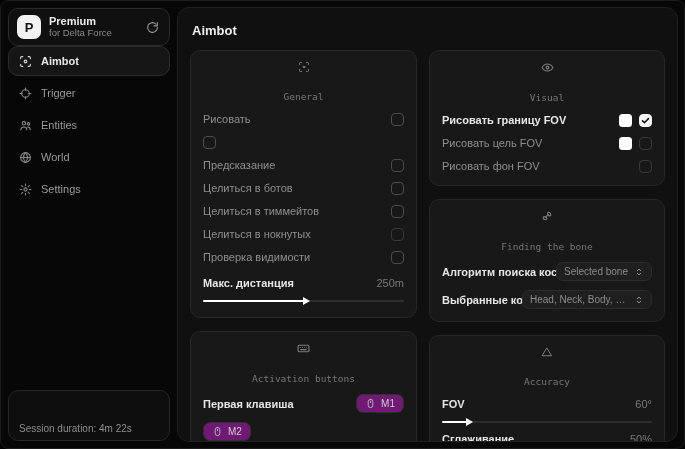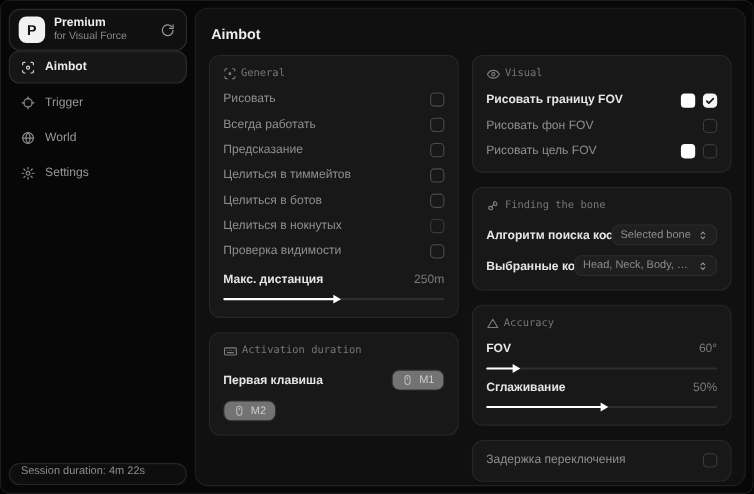--- a/index.html
+++ b/index.html
@@ -31,42 +31,43 @@
   .nav-item {
     display:flex; align-items:center; gap:9px; height:30px; padding:0 10px;
     border:1px solid transparent; border-radius:10px;
     color:#9a9a9a; font-size:11px; cursor:pointer;
   }
   .nav-item .ico { display:flex; color:#8a8a8a; }
   .nav-item.active { background:#161616; border-color:#2c2c2c; color:#e9e9e9; }
   .nav-item.active .ico { color:#d6d6d6; }
   .nav-item.active { font-weight:bold; }
   .session-card {
-    position:absolute; left:7px; right:7px; bottom:7px; height:20px;
+    position:absolute; left:7px; right:7px; bottom:7px; height:51px;
     background:#0e0e0e; border:1px solid #262626; border-radius:10px;
     display:flex; align-items:flex-end; padding:6px 10px;
     font-size:10px; color:#8d8d8d;
   }
   
   .main {
     flex:1; margin:6px 6px 6px 0; background:#101010;
     border:1px solid #202020; border-radius:12px;
     padding:12px; overflow:hidden;
   }
   .page-title { font-size:13px; font-weight:bold; color:#ededed; margin:3px 0 12px 2px; }
   .columns { display:flex; gap:12px; }
   .col { width:236px; display:flex; flex-direction:column; gap:13px; }
   .card {
     background:#181818; border:1px solid #272727; border-radius:10px;
     padding:10px 12px 12px 12px;
   }
   .card-header {
-    display:flex; gap:4px;
+    display:flex; align-items:center; gap:18px;
     font-family:"DejaVu Sans Mono", monospace; font-size:9.5px; color:#767676;
     margin-bottom:10px;
+    flex-direction:column;
   }
   .card-header .ico { display:flex; color:#7d7d7d; }
   .row { display:flex; align-items:center; margin-top:9px; min-height:14px; }
   .row:first-of-type { margin-top:0; }
   .lbl { flex:1; font-size:11px; color:#8f8f8f; white-space:nowrap; overflow:hidden; }
   .lbl.bright { color:#e6e6e6; font-weight:bold; }
   .val { font-size:11px; color:#7a7a7a; margin-left:8px; white-space:nowrap; }
   
   .checkbox {
     width:13px; height:13px; flex:none; border:1.5px solid #4c4c4c;
@@ -80,21 +81,21 @@
   .slider { position:relative; height:8px; margin-top:7px; cursor:pointer; }
   .slider .track { position:absolute; left:0; right:0; top:3px; height:2px; background:#2e2e2e; border-radius:2px; }
   .slider .fill { position:relative; height:2px; background:#fff; border-radius:2px; }
   .slider .fill::after {
     content:""; position:absolute; right:-6px; top:-3px;
     border-left:7px solid #fff; border-top:4px solid transparent; border-bottom:4px solid transparent;
   }
   
   .keybtn {
     display:flex; align-items:center; gap:5px;
-    background:#737373; border:1px solid #303030; border-radius:7px;
+    background:#701a75; border:1px solid #303030; border-radius:7px;
     padding:3px 8px; font-size:10px; color:#cfcfcf; cursor:pointer;
   }
   .keybtn .ico { display:flex; color:#bdbdbd; }
   
   .select {
     display:flex; align-items:center; gap:6px; max-width:130px;
     background:#1f1f1f; border:1px solid #2d2d2d; border-radius:7px;
     padding:3px 7px; font-size:10px; color:#8d8d8d; cursor:pointer; white-space:nowrap;
   }
   .select .sel-val { overflow:hidden; text-overflow:ellipsis; }
@@ -106,21 +107,21 @@
 
 <div class="window">
 
   <aside class="sidebar">
     <div class="premium-card">
       <div class="logo-box">
           <span>P</span>
         </div>
       <div class="premium-titles">
         <div class="premium-title">Premium</div>
-        <div class="premium-sub">for Visual Force</div>
+        <div class="premium-sub">for Delta Force</div>
       </div>
       <div class="refresh-btn">
         <svg width="13" height="13" viewBox="0 0 24 24" fill="none" stroke="currentColor" stroke-width="2" stroke-linecap="round">
             <path d="M21 12a9 9 0 1 1-2.64-6.36"></path>
             <path d="M21 3v6h-6"></path>
           </svg>
       </div>
     </div>
 
 
@@ -138,20 +139,31 @@
         <span>Aimbot</span>
       </div>
       <div class="nav-item">
         <span class="ico">
           <svg width="13" height="13" viewBox="0 0 24 24" fill="none" stroke="currentColor" stroke-width="2" stroke-linecap="round">
               <circle cx="12" cy="12" r="7"></circle>
               <path d="M12 2v4M12 18v4M2 12h4M18 12h4"></path>
             </svg>
         </span>
         <span>Trigger</span>
+      </div>
+      <div class="nav-item">
+        <span class="ico">
+          <svg width="13" height="13" viewBox="0 0 24 24" fill="none" stroke="currentColor" stroke-width="2" stroke-linecap="round">
+              <circle cx="9" cy="8" r="3.2"></circle>
+              <path d="M3.5 20c0-3.2 2.4-5.3 5.5-5.3S14.5 16.8 14.5 20"></path>
+              <circle cx="17.5" cy="9" r="2.3"></circle>
+              <path d="M16 14.8c2.8 0 4.6 1.8 4.6 4.4"></path>
+            </svg>
+        </span>
+        <span>Entities</span>
       </div>
       <div class="nav-item">
         <span class="ico">
           <svg width="13" height="13" viewBox="0 0 24 24" fill="none" stroke="currentColor" stroke-width="2" stroke-linecap="round">
               <circle cx="12" cy="12" r="9"></circle>
               <path d="M3 12h18"></path>
               <path d="M12 3a13 13 0 0 1 0 18"></path>
               <path d="M12 3a13 13 0 0 0 0 18"></path>
             </svg>
         </span>
@@ -192,33 +204,32 @@
                 </svg>
             </span>
             <span>General</span>
           </div>
 
           <div class="row">
             <span class="lbl">Рисовать</span>
             <span class="checkbox"></span>
           </div>
           <div class="row">
-            <span class="lbl">Всегда работать</span>
             <span class="checkbox"></span>
           </div>
           <div class="row">
             <span class="lbl">Предсказание</span>
             <span class="checkbox"></span>
           </div>
           <div class="row">
+            <span class="lbl">Целиться в ботов</span>
+            <span class="checkbox"></span>
+          </div>
+          <div class="row">
             <span class="lbl">Целиться в тиммейтов</span>
-            <span class="checkbox"></span>
-          </div>
-          <div class="row">
-            <span class="lbl">Целиться в ботов</span>
             <span class="checkbox"></span>
           </div>
           <div class="row">
             <span class="lbl">Целиться в нокнутых</span>
             <span class="checkbox dim"></span>
           </div>
           <div class="row">
             <span class="lbl">Проверка видимости</span>
             <span class="checkbox"></span>
           </div>
@@ -235,21 +246,21 @@
         </section>
 
         <section class="card">
           <div class="card-header">
             <span class="ico">
               <svg width="13" height="13" viewBox="0 0 24 24" fill="none" stroke="currentColor" stroke-width="2" stroke-linecap="round">
                   <rect x="2" y="6" width="20" height="12" rx="2"></rect>
                   <path d="M6 10h.01M10 10h.01M14 10h.01M18 10h.01M7 14h10"></path>
                 </svg>
             </span>
-            <span>Activation duration</span>
+            <span>Activation buttons</span>
           </div>
 
           <div class="row">
             <span class="lbl bright">Первая клавиша</span>
             <button class="keybtn">
               <span class="ico">
                 <svg width="11" height="11" viewBox="0 0 24 24" fill="none" stroke="currentColor" stroke-width="2" stroke-linecap="round">
                     <rect x="7" y="3" width="10" height="18" rx="5"></rect>
                     <path d="M12 7v3"></path>
                   </svg>
@@ -287,26 +298,26 @@
           <div class="row">
             <span class="lbl bright">Рисовать границу FOV</span>
             <span class="swatch" style="background: rgb(255, 255, 255);"></span>
             <span class="checkbox checked">
               <svg width="9" height="9" viewBox="0 0 24 24" fill="none" stroke="currentColor" stroke-width="4" stroke-linecap="round" stroke-linejoin="round">
                   <path d="M4 13l5 5L20 7"></path>
                 </svg>
             </span>
           </div>
           <div class="row">
-            <span class="lbl">Рисовать фон FOV</span>
-            <span class="checkbox dim"></span>
-          </div>
-          <div class="row">
             <span class="lbl">Рисовать цель FOV</span>
             <span class="swatch" style="background: rgb(255, 255, 255);"></span>
+            <span class="checkbox dim"></span>
+          </div>
+          <div class="row">
+            <span class="lbl">Рисовать фон FOV</span>
             <span class="checkbox dim"></span>
           </div>
         </section>
 
         <section class="card">
           <div class="card-header">
             <span class="ico">
               <svg width="13" height="13" viewBox="0 0 24 24" fill="none" stroke="currentColor" stroke-width="2" stroke-linecap="round" stroke-linejoin="round">
                   <path d="M17 6.5a2.4 2.4 0 1 0-3.8 1.9l-4.8 4.8A2.4 2.4 0 1 0 6.5 17 2.4 2.4 0 1 0 8.4 13.2l4.8-4.8A2.4 2.4 0 1 0 17 6.5z"></path>
                 </svg>

